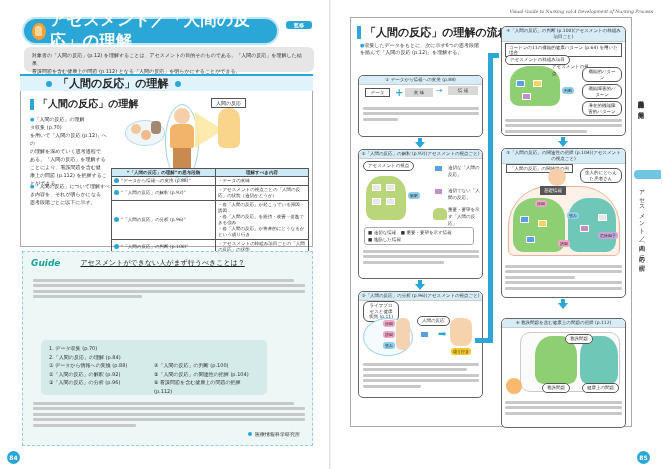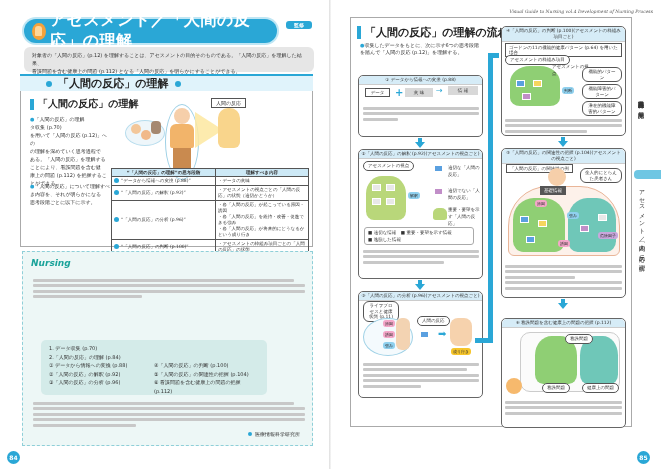--- a/index.html
+++ b/index.html
@@ -160,21 +160,22 @@
       <td>
         <div>・<span>健康上の問題となる「人間の反応」</span></div>
         <div>・<span>看護問題となる「人間の反応」</span></div>
       </td>
     </tr>
   </tbody>
     </table>
 
   <div class="column-box">
     <div class="col-title">
-      <span class="col-word">Nursing</span>
+      <span class="col-word">Guide</span>
+      <span class="col-q">アセスメントができない人がまず行うべきことは？</span>
     </div>
     <div class="col-para" style="left:10px;top:24px;width:272px">
       <span class="gray-line" style="width:96%"></span>
         <span class="gray-line" style="width:100%"></span>
         <span class="gray-line" style="width:100%"></span>
         <span class="gray-line" style="width:40%"></span>
     </div>
     <div class="col-list">
       <div>1. データ収集 (p.70)</div>
       <div>2.「人間の反応」の理解 (p.84)</div>

